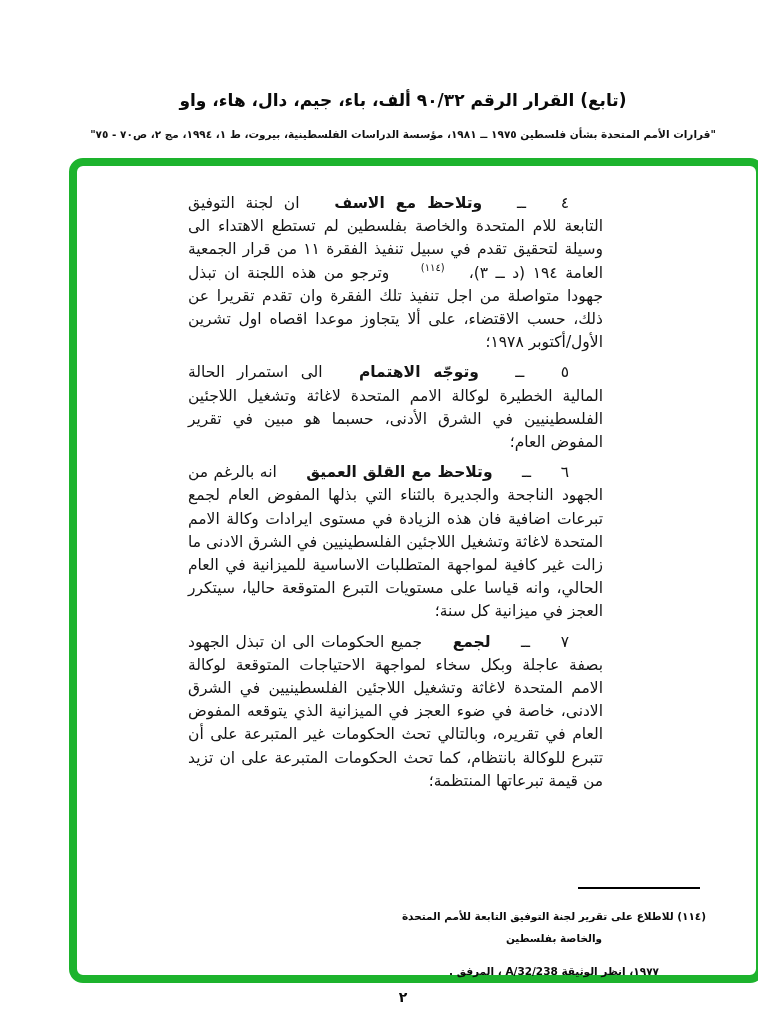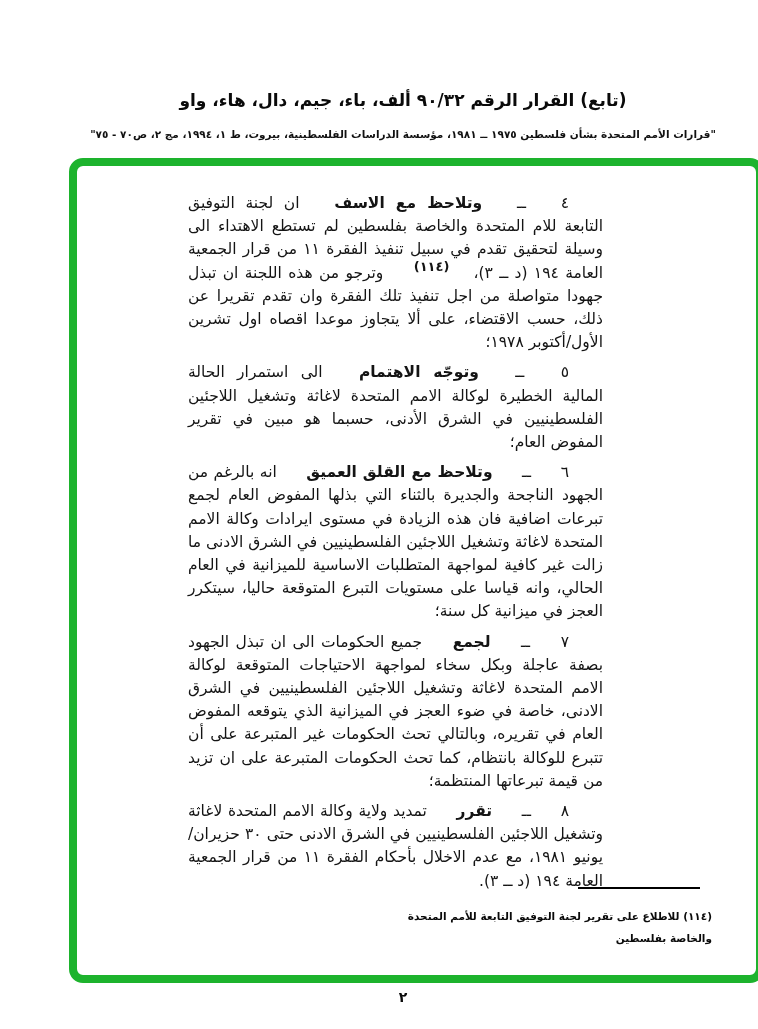--- a/index.html
+++ b/index.html
@@ -38,33 +38,33 @@
     direction: rtl;
     text-align: justify;
     font-size: 15.5px;
     line-height: 23.2px;
     color: #141414;
   }
   .text-block p { margin: 0 0 7px 0; }
   .para { text-indent: 22px; }
   .lead { font-weight: bold; }
   .fn-ref {
-    font-size: 13px; font-weight: bold;
+    font-size: 10px; font-weight: normal;
     vertical-align: super; line-height: 0;
   }
   .footnote-sep {
     position: absolute;
     top: 851px; right: 70px;
     width: 122px; height: 2px;
     background: #000;
   }
   .footnote {
     position: absolute;
     top: 858px; right: 46px; width: 340px;
-    direction: rtl; text-align: right;
+    direction: rtl; text-align: center;
     font-size: 10.5px; font-weight: bold;
     line-height: 21.5px;
     color: #0a0a0a;
   }
   .page-number {
     position: absolute;
     top: 953px; left: 0; right: 0;
     text-align: center;
     font-size: 14px; font-weight: bold;
     color: #0a0a0a;
@@ -102,27 +102,22 @@
     <span>انه بالرغم من الجهود الناجحة والجديرة بالثناء التي بذلها المفوض العام لجمع تبرعات اضافية فان هذه الزيادة في مستوى ايرادات وكالة الامم المتحدة لاغاثة وتشغيل اللاجئين الفلسطينيين في الشرق الادنى ما زالت غير كافية لمواجهة المتطلبات الاساسية للميزانية في العام الحالي، وانه قياسا على مستويات التبرع المتوقعة حاليا، سيتكرر العجز في ميزانية كل سنة؛</span>
   </p>
 
   <p class="para">
     <span>٧</span>
     <span>ــ</span>
     <span class="lead">لجمع</span>
     <span>جميع الحكومات الى ان تبذل الجهود بصفة عاجلة وبكل سخاء لمواجهة الاحتياجات المتوقعة لوكالة الامم المتحدة لاغاثة وتشغيل اللاجئين الفلسطينيين في الشرق الادنى، خاصة في ضوء العجز في الميزانية الذي يتوقعه المفوض العام في تقريره، وبالتالي تحث الحكومات غير المتبرعة على أن تتبرع للوكالة بانتظام، كما تحث الحكومات المتبرعة على ان تزيد من قيمة تبرعاتها المنتظمة؛</span>
   </p>
 
-  <p class="para">
-    <span>٨</span>
-    <span>ــ</span>
-    <span class="lead">تقرر</span>
-    <span>تمديد ولاية وكالة الامم المتحدة لاغاثة وتشغيل اللاجئين الفلسطينيين في الشرق الادنى حتى ٣٠ حزيران/يونيو ١٩٨١، مع عدم الاخلال بأحكام الفقرة ١١ من قرار الجمعية العامة ١٩٤ (د ــ ٣).</span>
-  </p>
 </div>
 
 <div class="footnote-sep"></div>
 
 <div class="footnote">
   <div>(١١٤) للاطلاع على تقرير لجنة التوفيق التابعة للأمم المتحدة والخاصة بفلسطين</div>
+  <div>١٩٧٧، انظر الوثيقة A/32/238 ، المرفق .</div>
 </div>
 
 <div class="page-number">٢</div>
 
 </body></html>

